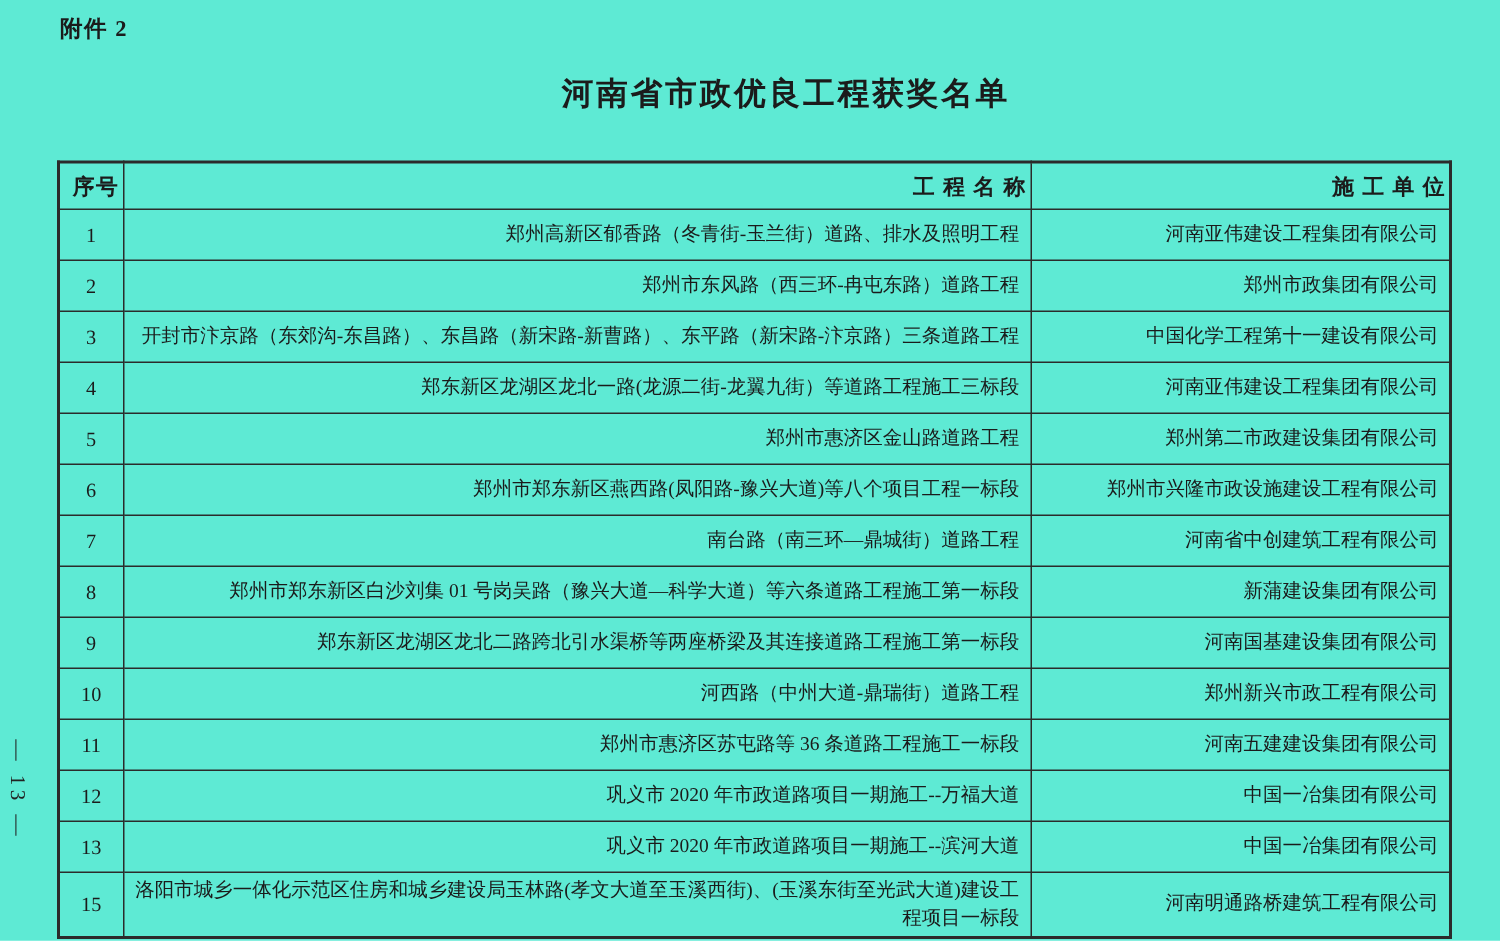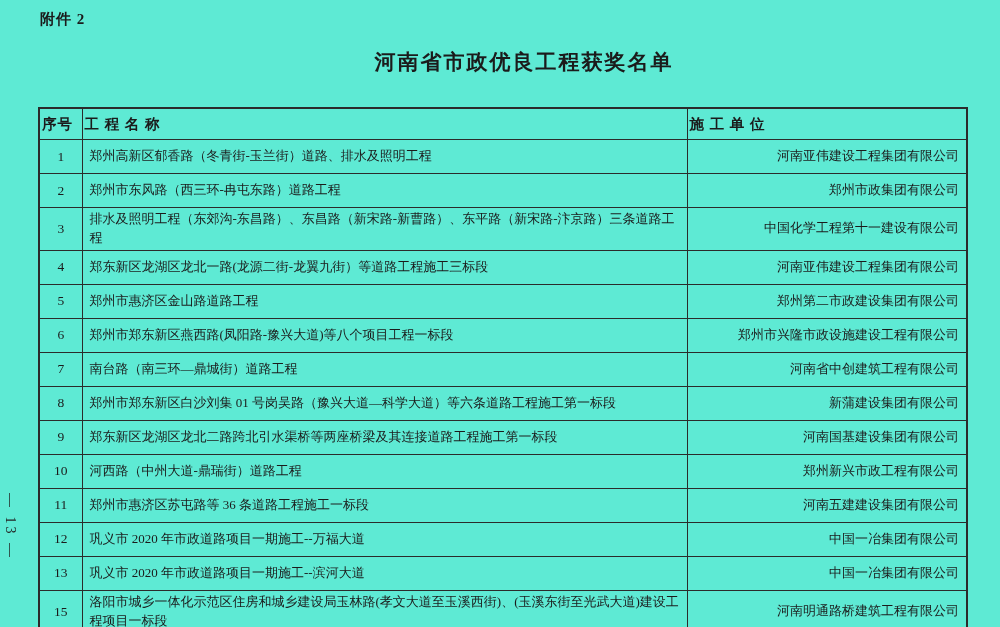--- a/index.html
+++ b/index.html
@@ -29,31 +29,31 @@
     position:absolute;left:38px;top:107px;width:928px;
     border-collapse:collapse;table-layout:fixed;
     border:2px solid #2b2b2b;
   }
   .award th,.award td{
     border:1px solid #2b2b2b;
     vertical-align:middle;
   }
   .award th{
     height:28px;font-size:14.5px;font-weight:bold;
-    text-align:left;padding:1px 2px;letter-spacing:1px;margin-top:44px;
+    text-align:right;padding:1px 2px;letter-spacing:1px;margin-top:44px;
   }
   .award td{
     height:29px;font-size:13px;line-height:1.45;
     padding:2px 7px;
   }
   .award col.c-no{width:43px;}
   .award col.c-project{width:605px;}
   .award col.c-company{width:280px;}
   .award td.no{text-align:center;padding:2px 2px;font-size:13.5px;}
-  .award td.project{text-align:left;}
+  .award td.project{text-align:right;}
   .award td.company{text-align:right;}
 </style>
 </head>
 <body>
 
 <div class="page">
 
   <div class="attachment">附件 2</div>
 
   <div class="title">河南省市政优良工程获奖名单</div>
@@ -79,21 +79,21 @@
           <td class="project">郑州高新区郁香路（冬青街-玉兰街）道路、排水及照明工程</td>
           <td class="company">河南亚伟建设工程集团有限公司</td>
         </tr>
         <tr>
           <td class="no">2</td>
           <td class="project">郑州市东风路（西三环-冉屯东路）道路工程</td>
           <td class="company">郑州市政集团有限公司</td>
         </tr>
         <tr>
           <td class="no">3</td>
-          <td class="project">排水及照明工程（东郊沟-东昌路）、东昌路（新宋路-新曹路）、东平路（新宋路-汴京路）三条道路工程</td>
+          <td class="project">开封市汴京路（东郊沟-东昌路）、东昌路（新宋路-新曹路）、东平路（新宋路-汴京路）三条道路工程</td>
           <td class="company">中国化学工程第十一建设有限公司</td>
         </tr>
         <tr>
           <td class="no">4</td>
           <td class="project">郑东新区龙湖区龙北一路(龙源二街-龙翼九街）等道路工程施工三标段</td>
           <td class="company">河南亚伟建设工程集团有限公司</td>
         </tr>
         <tr>
           <td class="no">5</td>
           <td class="project">郑州市惠济区金山路道路工程</td>

